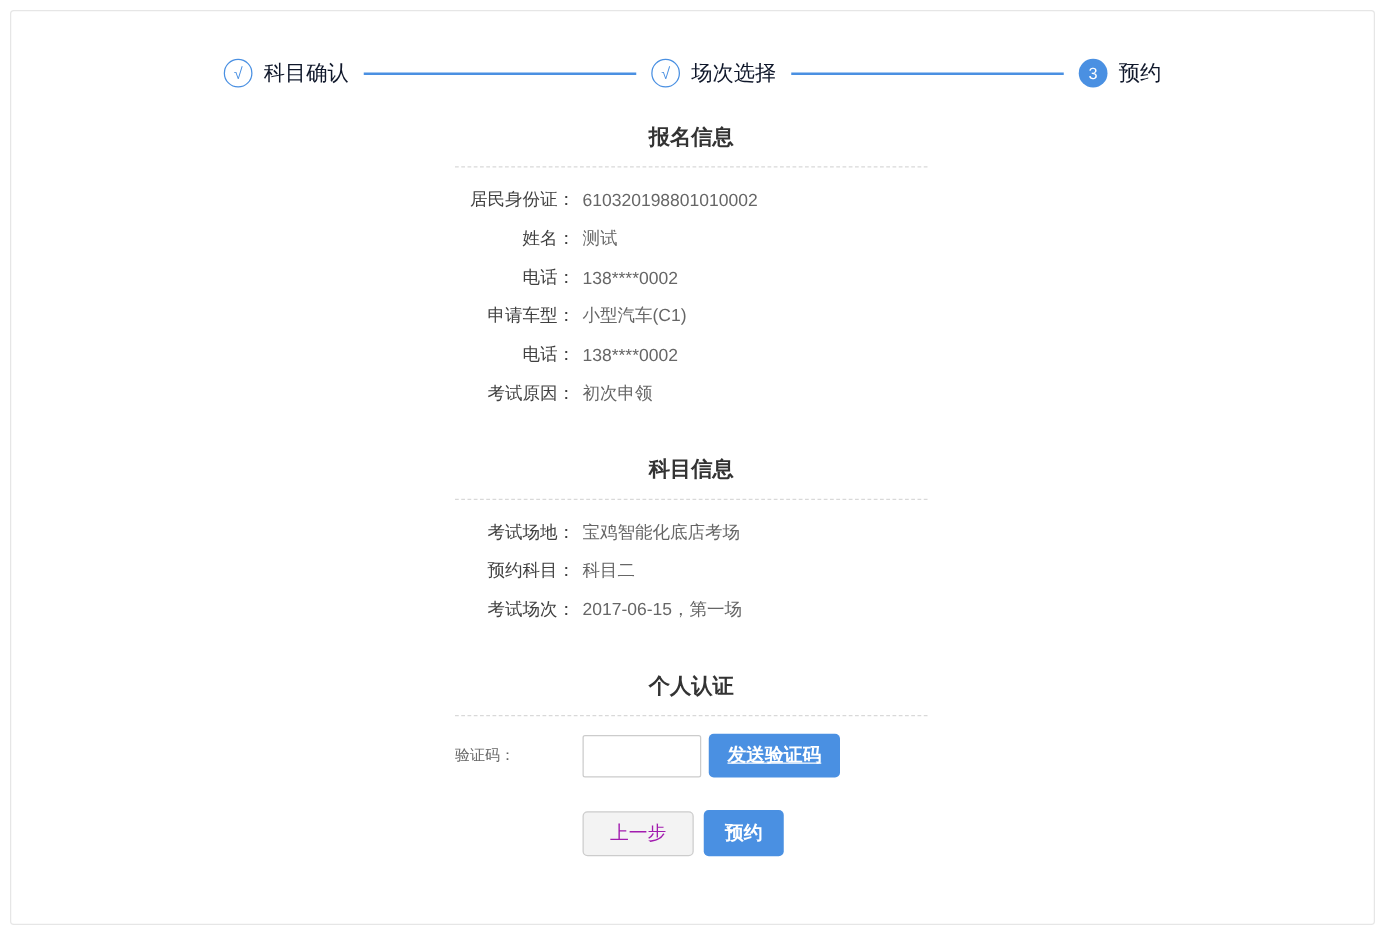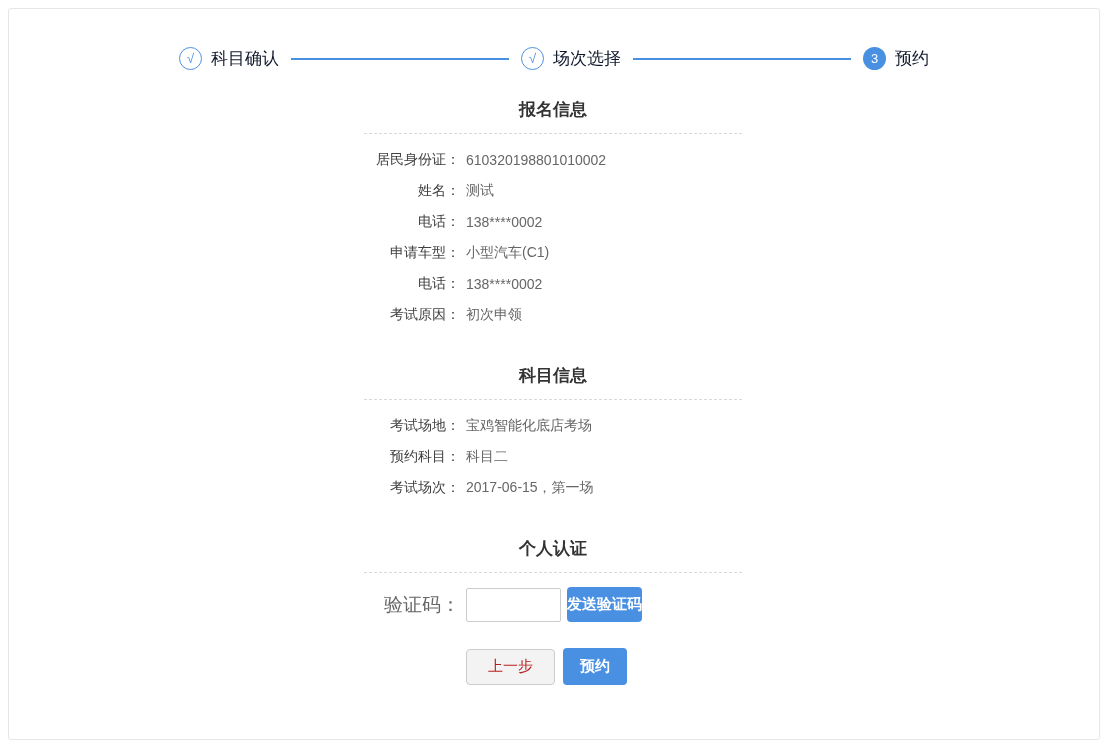--- a/index.html
+++ b/index.html
@@ -98,65 +98,66 @@
   }
 
   
   .verify-row {
     display: flex;
     align-items: center;
     margin-top: 14px;
   }
   .verify-label {
     width: 96px;
-    text-align: right;
-    font-size: 19px;
+    text-align: left;
+    font-size: 12px;
     color: #666;
     flex: 0 0 auto;
   }
   .code-input {
     margin-left: 6px;
     width: 95px;
     height: 34px;
     border: 1px solid #ccc;
     border-radius: 2px;
     font-size: 15px;
     padding: 0 6px;
     color: #333;
     outline: none;
   }
   .send-code-btn {
     margin-left: 6px;
     height: 35px;
-    padding: 0 0;
+    padding: 0 15px;
     background: var(--accent);
     color: #fff;
     border: none;
     border-radius: 4px;
     font-size: 15px;
     font-weight: bold;
     font-family: inherit;
     cursor: pointer;
+    text-decoration: underline;
   }
 
   
   .actions {
     margin-top: 26px;
     margin-left: 102px;
     display: flex;
     align-items: center;
   }
   .back-btn {
     height: 36px;
     padding: 0 21px;
     background: #f3f3f3;
     border: 1px solid #ccc;
     border-radius: 4px;
     font-size: 15px;
-    color: #b91c1c;
+    color: #a21caf;
     font-family: inherit;
     cursor: pointer;
   }
   .submit-btn {
     margin-left: 8px;
     height: 37px;
     padding: 0 17px;
     background: var(--accent);
     border: none;
     border-radius: 4px;

